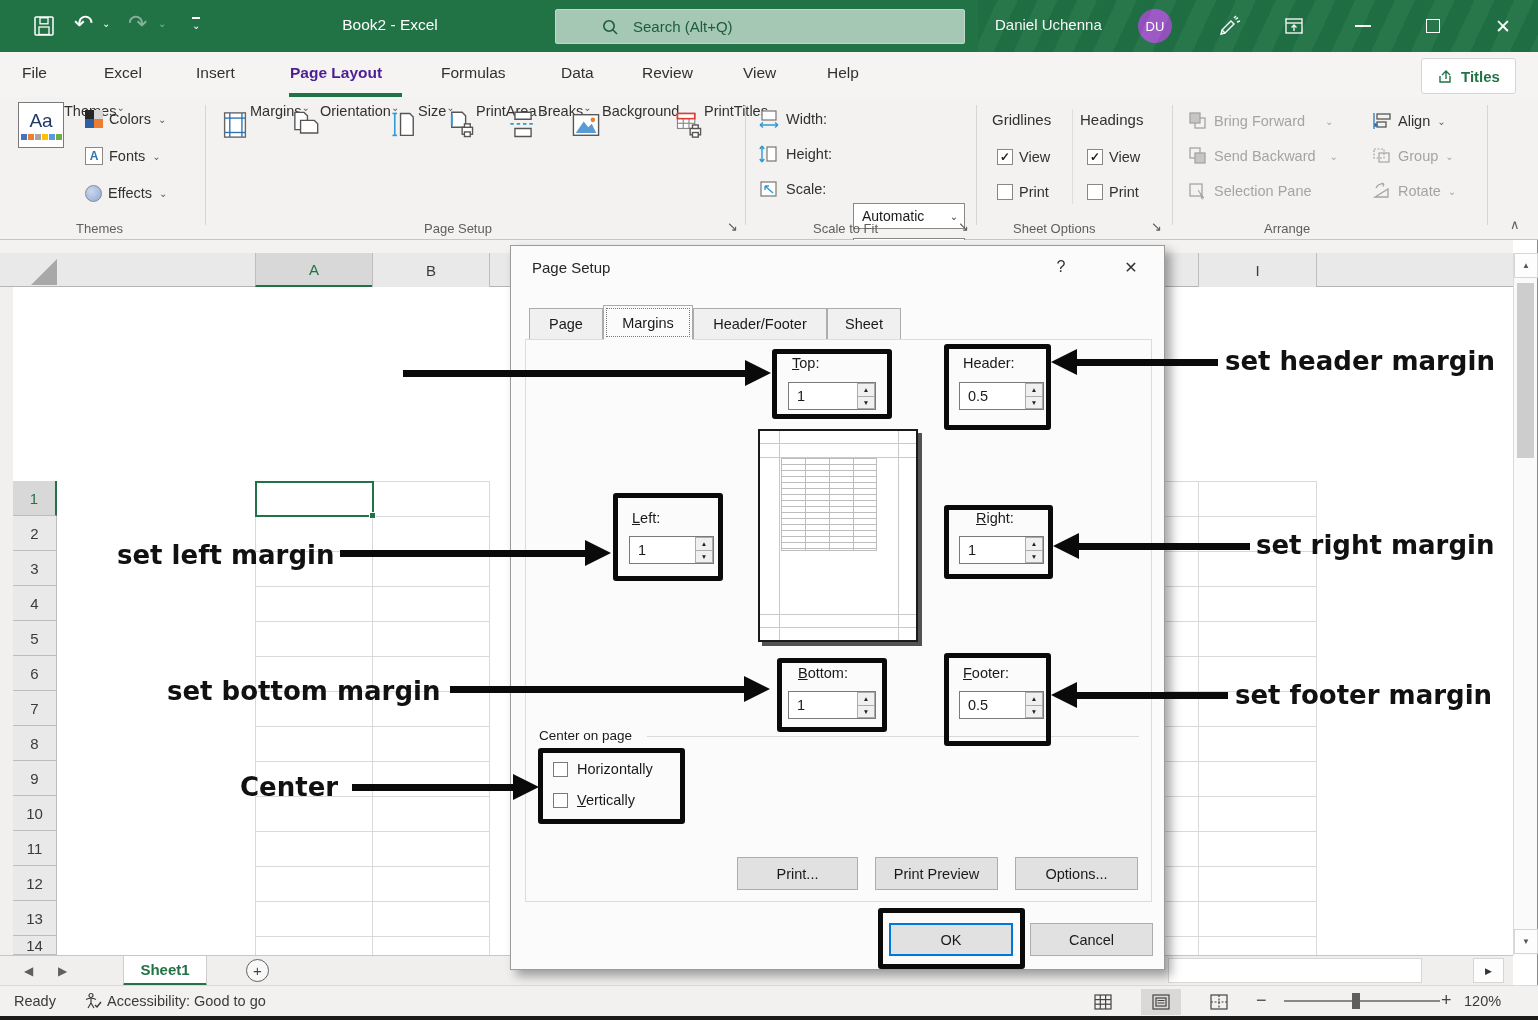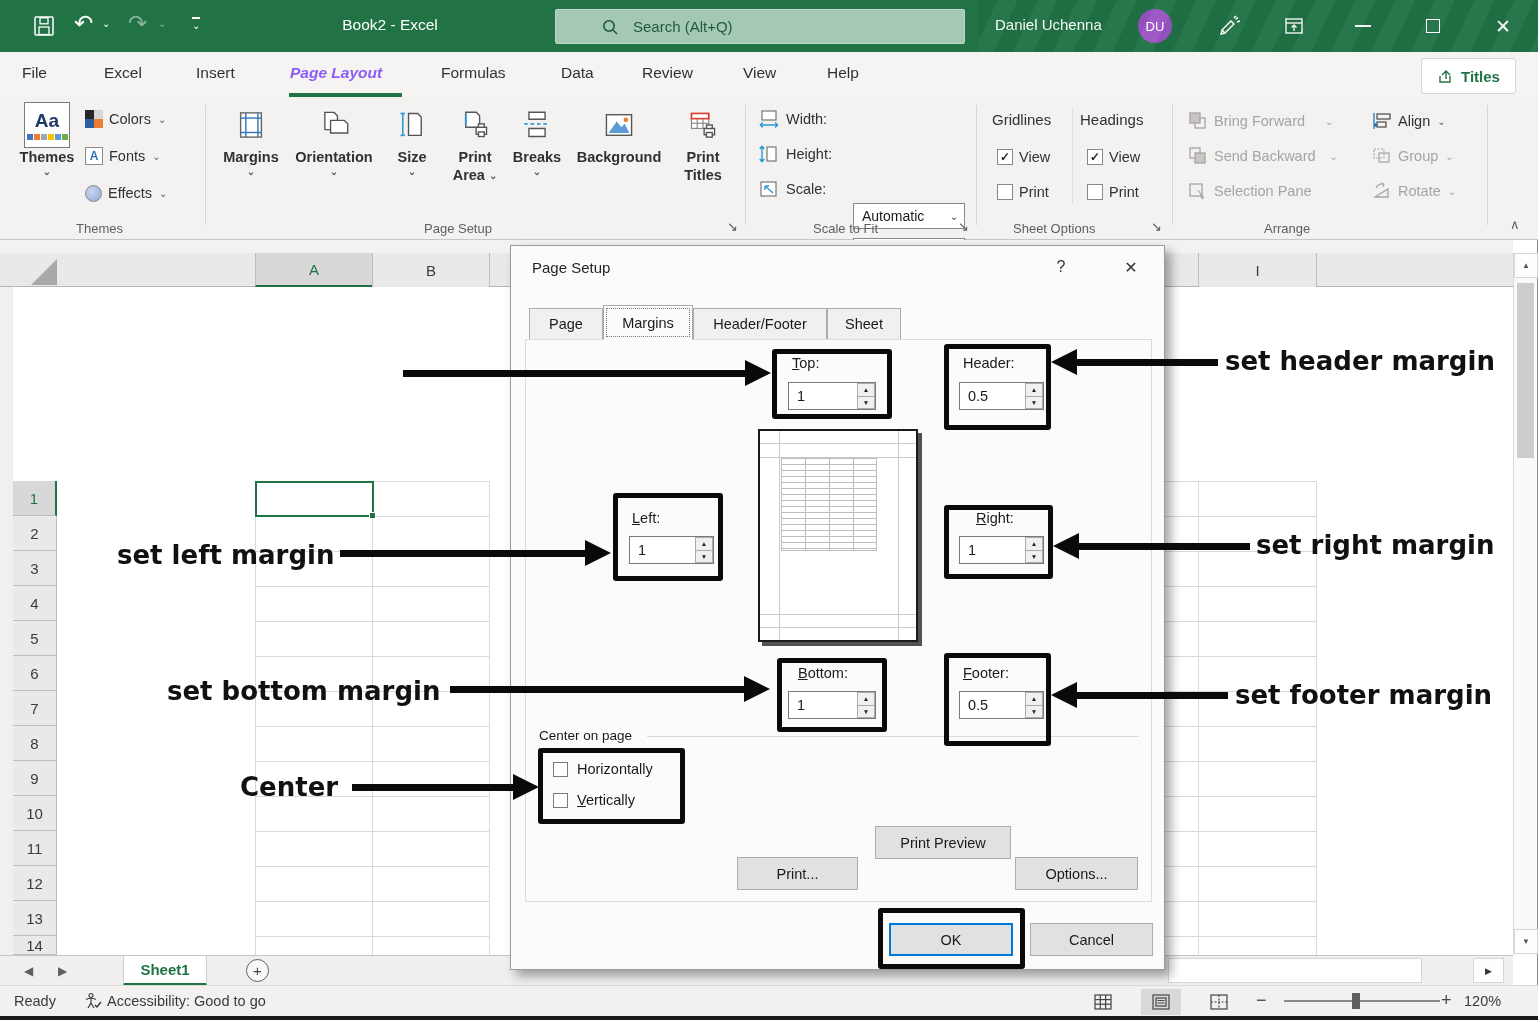--- a/index.html
+++ b/index.html
@@ -18,32 +18,32 @@
                border:1px solid #bcd8c7; border-radius:2px; display:flex; align-items:center; z-index:2; }
   .searchbox .ph { color:#1E5B3B; font-size:15px; margin-left:14px; }
   .user-name { position:absolute; left:995px; top:16px; font-size:15px; color:#fff; white-space:nowrap; }
   .avatar { position:absolute; left:1138px; top:9px; width:34px; height:34px; border-radius:50%;
             background:#9A55C4; color:#fff; font-size:13px; display:flex; align-items:center; justify-content:center; }
   .winctl { position:absolute; top:0; width:46px; height:52px; display:flex; align-items:center; justify-content:center; color:#fff; }
 
   
   .tabrow { position:absolute; left:0; top:52px; width:1538px; height:45px; background:#F5F4F2; }
   .rtab { position:absolute; top:12px; font-size:15.5px; color:#323130; white-space:nowrap; }
-  .rtab.sel { font-weight:700; color:#8b5cf6;font-style:italic; }
+  .rtab.sel { font-weight:700; color:#4c1d95; }
   .rtab-underline { position:absolute; left:289px; top:41px; width:113px; height:4px; background:#217346; }
   .share-btn { position:absolute; left:1421px; top:6px; width:95px; height:36px; background:#fff; border:1px solid #D6D4D2;
                border-radius:3px; display:flex; align-items:center; justify-content:center; gap:7px;
                color:#217346; font-size:15px; font-weight:600; }
 
   
   .ribbon { position:absolute; left:0; top:97px; width:1538px; height:143px; background:#F3F2F1; border-bottom:1px solid #C8C6C4; }
   .gsep { position:absolute; top:8px; width:1px; height:120px; background:#D8D6D4; }
   .glabel { position:absolute; top:124px; font-size:13px; color:#605E5C; white-space:nowrap; }
   .launcher { position:absolute; top:122px; font-size:13px; color:#605E5C; }
-  .bigbtn { position:absolute; top:5px; display:flex; flex-direction:column; align-items:center; font-size:14.5px; color:#323130; text-align:center;font-weight:bold; }
+  .bigbtn { position:absolute; top:5px; display:flex; flex-direction:row; align-items:flex-start; font-size:14.5px; color:#323130; text-align:center; }
   .bigbtn .icn { height:46px; display:flex; align-items:center; justify-content:center; }
   .bigbtn .lbl { line-height:18px; white-space:nowrap; }
   .chev { font-size:10px; color:#605E5C; line-height:11px; }
   .rowbtn { position:absolute; height:24px; display:flex; align-items:center; gap:6px; font-size:14.5px; color:#323130; white-space:nowrap; }
   .rowbtn .chev { margin-left:1px; }
   .rowbtn.dis { color:#A6A4A2; }
   .combo { position:absolute; width:112px; height:26px; background:#fff; border:1px solid #8A8886; display:flex; align-items:center; font-size:14px; color:#1a1a1a; }
   .combo .cval { flex:1; padding-left:8px; }
   .combo .cchev { width:20px; text-align:center; font-size:10px; color:#444; }
   .cb { width:16px; height:16px; background:#fff; border:1px solid #8A8886; display:flex; align-items:center; justify-content:center;
@@ -580,21 +580,21 @@
     </div>
 
     <span class="dlabel" style="left:28px;top:482px;font-size:13.5px">Center on page</span>
     <span class="grp-line" style="left:136px;top:490px;width:492px"></span>
     <span class="dcb" style="left:42px;top:516px"></span>
     <span class="dlabel" style="left:66px;top:515px">Horizontally</span>
     <span class="dcb" style="left:42px;top:547px"></span>
     <span class="dlabel ak" style="left:66px;top:546px">Vertically</span>
 
     <span class="dbtn ak" style="left:226px;top:611px;width:121px">Print...</span>
-    <span class="dbtn" style="left:364px;top:580px;width:136px">Print Preview</span>
+    <span class="dbtn" style="left:364px;top:611px;width:123px">Print Preview</span>
     <span class="dbtn ak" style="left:504px;top:611px;width:123px">Options...</span>
     <span class="dbtn okfocus" style="left:378px;top:677px;width:124px">OK</span>
     <span class="dbtn" style="left:519px;top:677px;width:123px">Cancel</span>
   </div>
 
   <span class="aline" style="left:403px;top:370px;width:342px"></span>
   <span class="ahead-r" style="left:745px;top:360px"></span>
 
   <span class="atext" style="left:1225px;top:346px">set header margin</span>
   <span class="ahead-l" style="left:1051px;top:349px"></span>

